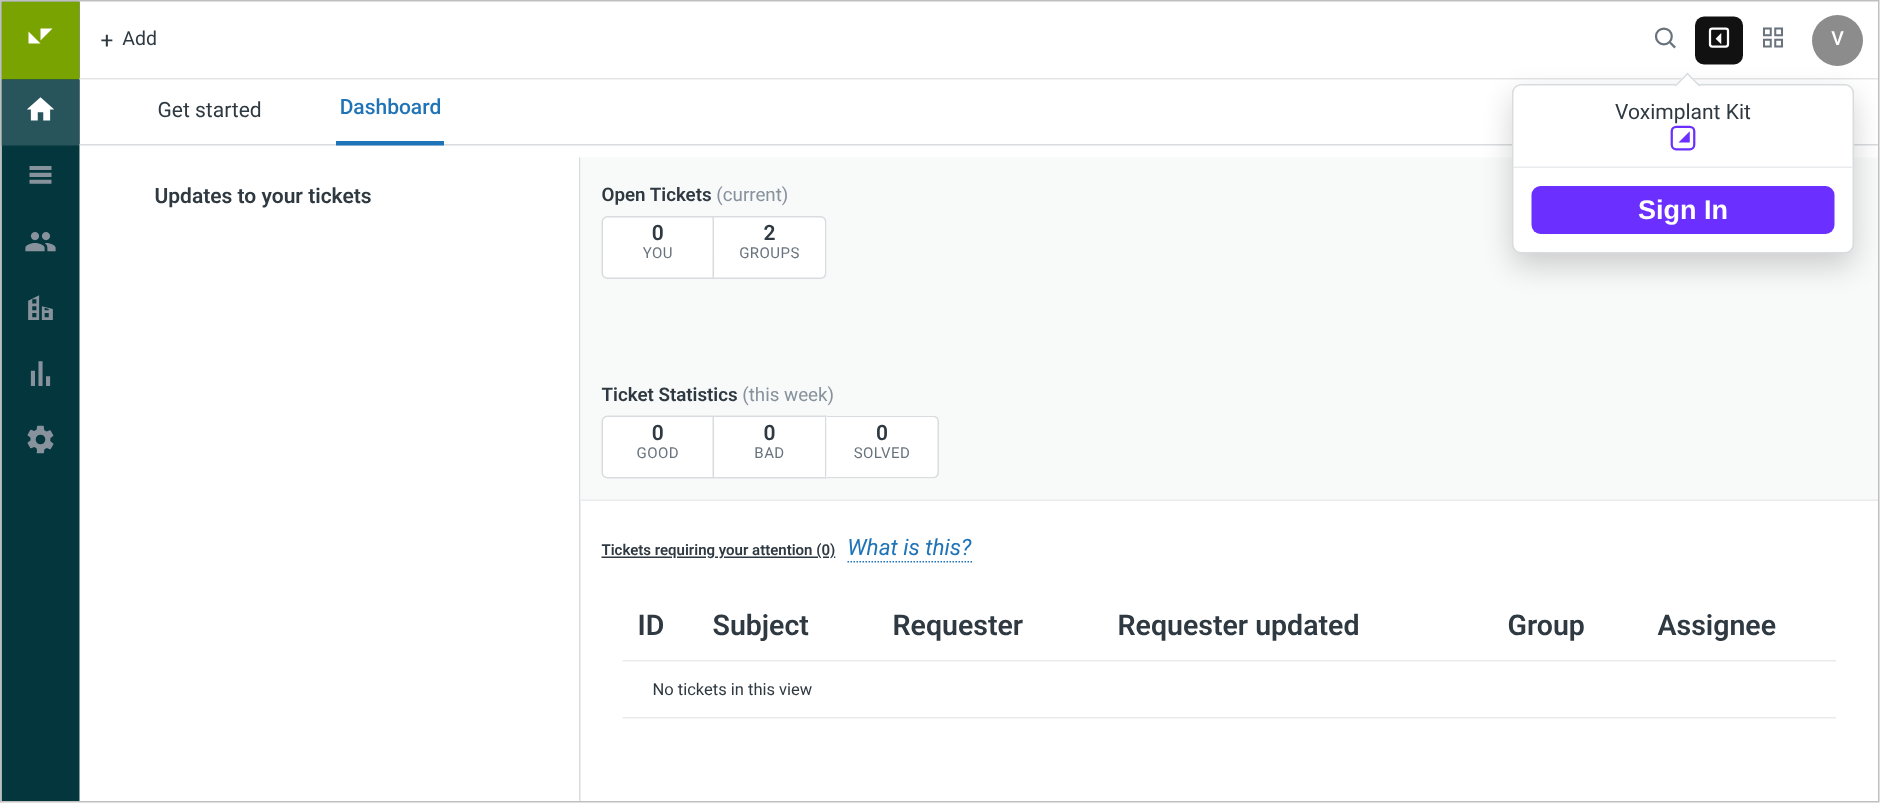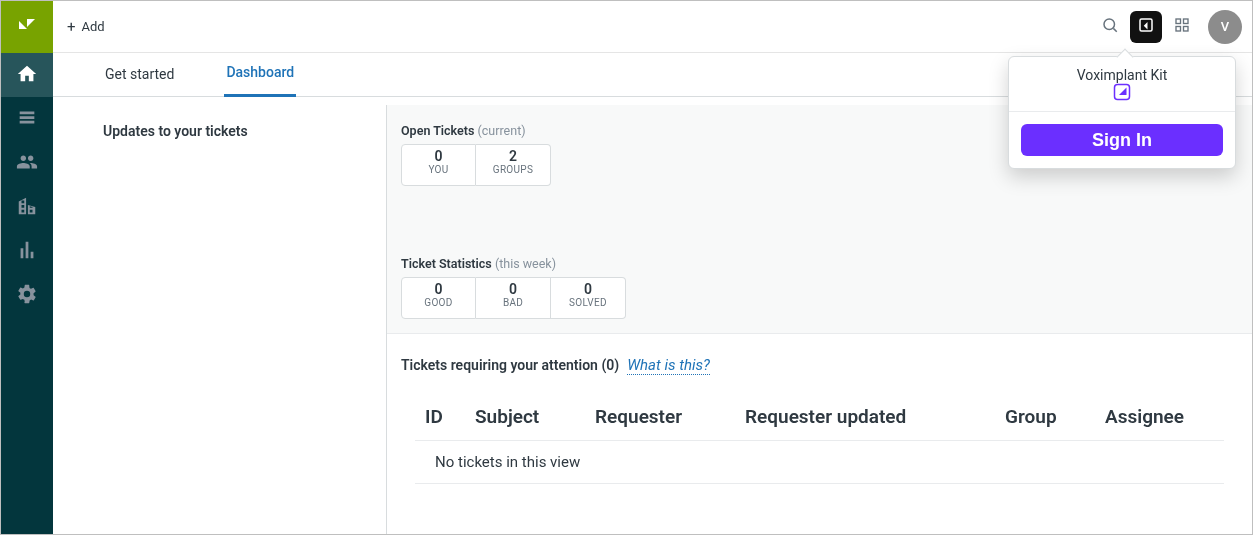--- a/index.html
+++ b/index.html
@@ -171,42 +171,42 @@
     }
     .stat-box + .stat-box { border-left: none; }
     .stat-box:first-child { border-top-left-radius: 4px; border-bottom-left-radius: 4px; }
     .stat-box:last-child  { border-top-right-radius: 4px; border-bottom-right-radius: 4px; }
     .stat-box .num { font-size: 14px; font-weight: 600; color: #2f3941; margin-top: 3px; }
     .stat-box .lbl { font-size: 10px; color: #68737d; letter-spacing: .3px; }
 
     
     .attention-section { padding: 22px 14px; }
     .attention-header { display: flex; align-items: baseline; gap: 8px; margin-bottom: 18px;}
-    .attention-title { font-weight: 600; font-size: 14px; }
+    .attention-title { font-weight: 600; font-size: 10px; text-decoration: underline; }
     .what-link {
       font-size: 15px; color: #1f73b7;
       border-bottom: 1px dotted #1f73b7;
       cursor: pointer;
       font-style: italic;
     }
     .ticket-table { margin: 0 14px; }
     .ticket-head {
       display: grid;
       grid-template-columns: 50px 120px 150px 260px 100px 100px;
       gap: 0;
       border-bottom: 1px solid #e9ebed;
       padding: 12px 10px;
       font-weight: 600;
       color: #2f3941;
       font-size: 19px;
     }
     .ticket-empty {
       border-bottom: 1px solid #e9ebed;
       padding: 12px 20px;
-      font-size: 15px;
+      font-size: 11px;
       color: #2f3941;
     }
 
     
     .popup {
       position: absolute;
       top: 55px; right: 16px;
       width: 228px;
       background: #fff;
       border: 1px solid #d8dcde;

